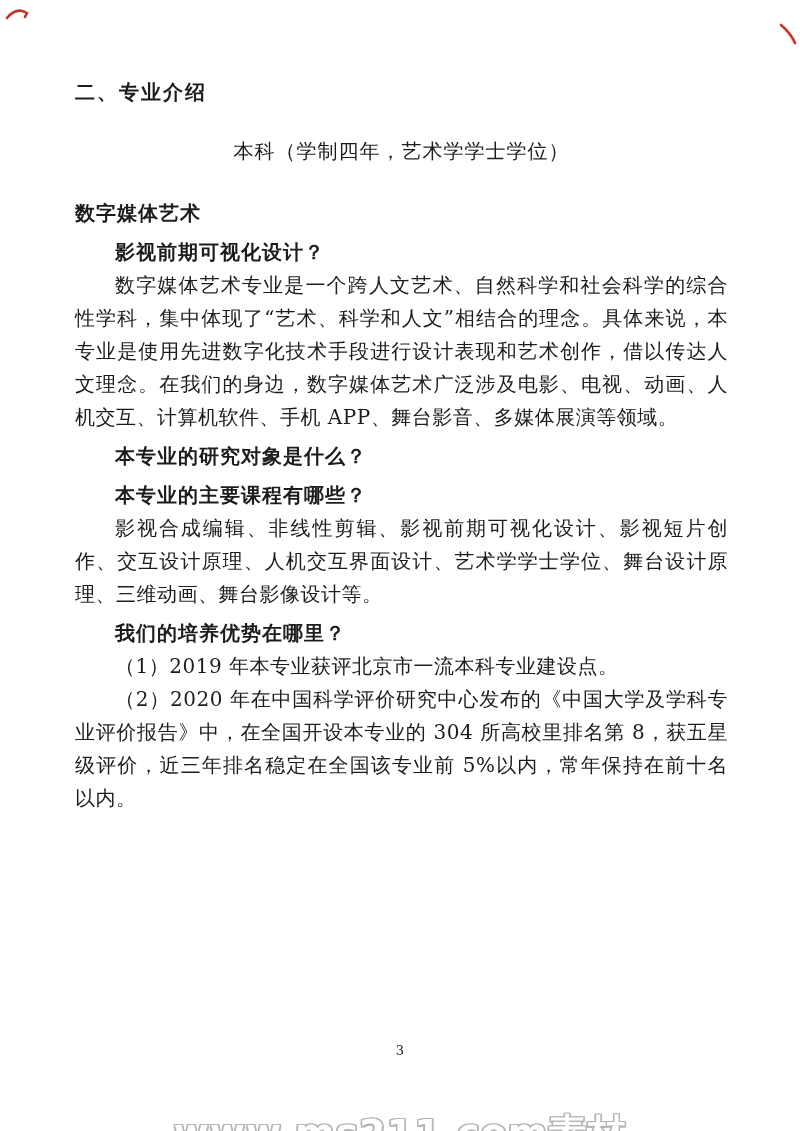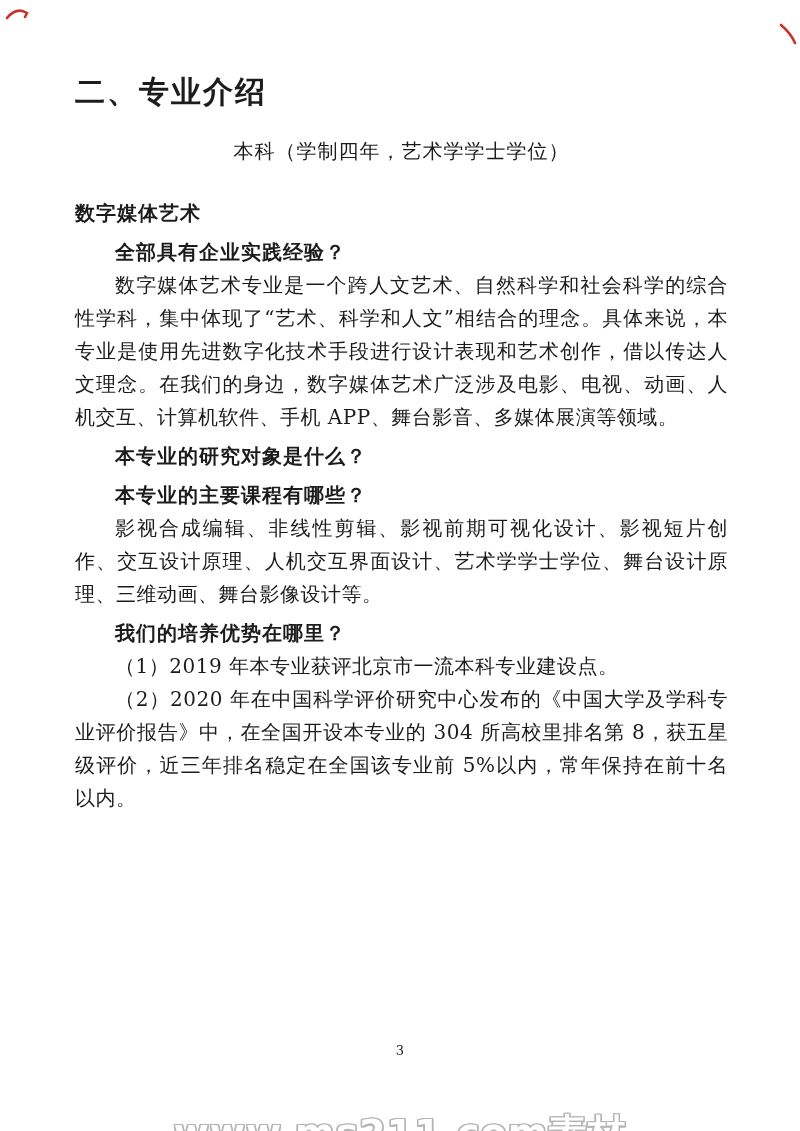--- a/index.html
+++ b/index.html
@@ -12,21 +12,21 @@
     font-family: "DejaVu Serif", "Liberation Serif", serif;
     color: #1c1c1c;
   }
   .corner-mark { position: absolute; pointer-events: none; }
   .corner-mark.tl { left: 4px; top: 3px; }
   .corner-mark.tr { left: 778px; top: 22px; }
 
   .heading {
     margin: 0;
     padding: 74px 0 0 75px;
-    font-size: 30px;
+    font-size: 20px;
     font-weight: bold;
     letter-spacing: 2px;
     line-height: 36px;
   }
   .subtitle {
     margin-top: 28px;
     padding: 0 72px 0 75px;
     text-align: center;
     font-size: 20px;
     font-weight: normal;
@@ -98,21 +98,21 @@
   </svg>
 
   <h1 class="heading">二、专业介绍</h1>
 
   <div class="subtitle">本科（学制四年，艺术学学士学位）</div>
 
   <div class="content">
 
     <div class="major-title">数字媒体艺术</div>
 
-    <div class="question">全部具有企业实践经验？</div>
+    <div class="question">影视前期可视化设计？</div>
     <p class="para">数字媒体艺术专业是一个跨人文艺术、自然科学和社会科学的综合性学科，集中体现了“艺术、科学和人文”相结合的理念。具体来说，本专业是使用先进数字化技术手段进行设计表现和艺术创作，借以传达人文理念。在我们的身边，数字媒体艺术广泛涉及电影、电视、动画、人机交互、计算机软件、手机 APP、舞台影音、多媒体展演等领域。</p>
 
     <div class="question">本专业的研究对象是什么？</div>
 
     <div class="question">本专业的主要课程有哪些？</div>
     <p class="para">影视合成编辑、非线性剪辑、影视前期可视化设计、影视短片创作、交互设计原理、人机交互界面设计、艺术学学士学位、舞台设计原理、三维动画、舞台影像设计等。</p>
 
     <div class="question">我们的培养优势在哪里？</div>
     <p class="para">（1）2019 年本专业获评北京市一流本科专业建设点。</p>
     <p class="para">（2）2020 年在中国科学评价研究中心发布的《中国大学及学科专业评价报告》中，在全国开设本专业的 304 所高校里排名第 8，获五星级评价，近三年排名稳定在全国该专业前 5%以内，常年保持在前十名以内。</p>

